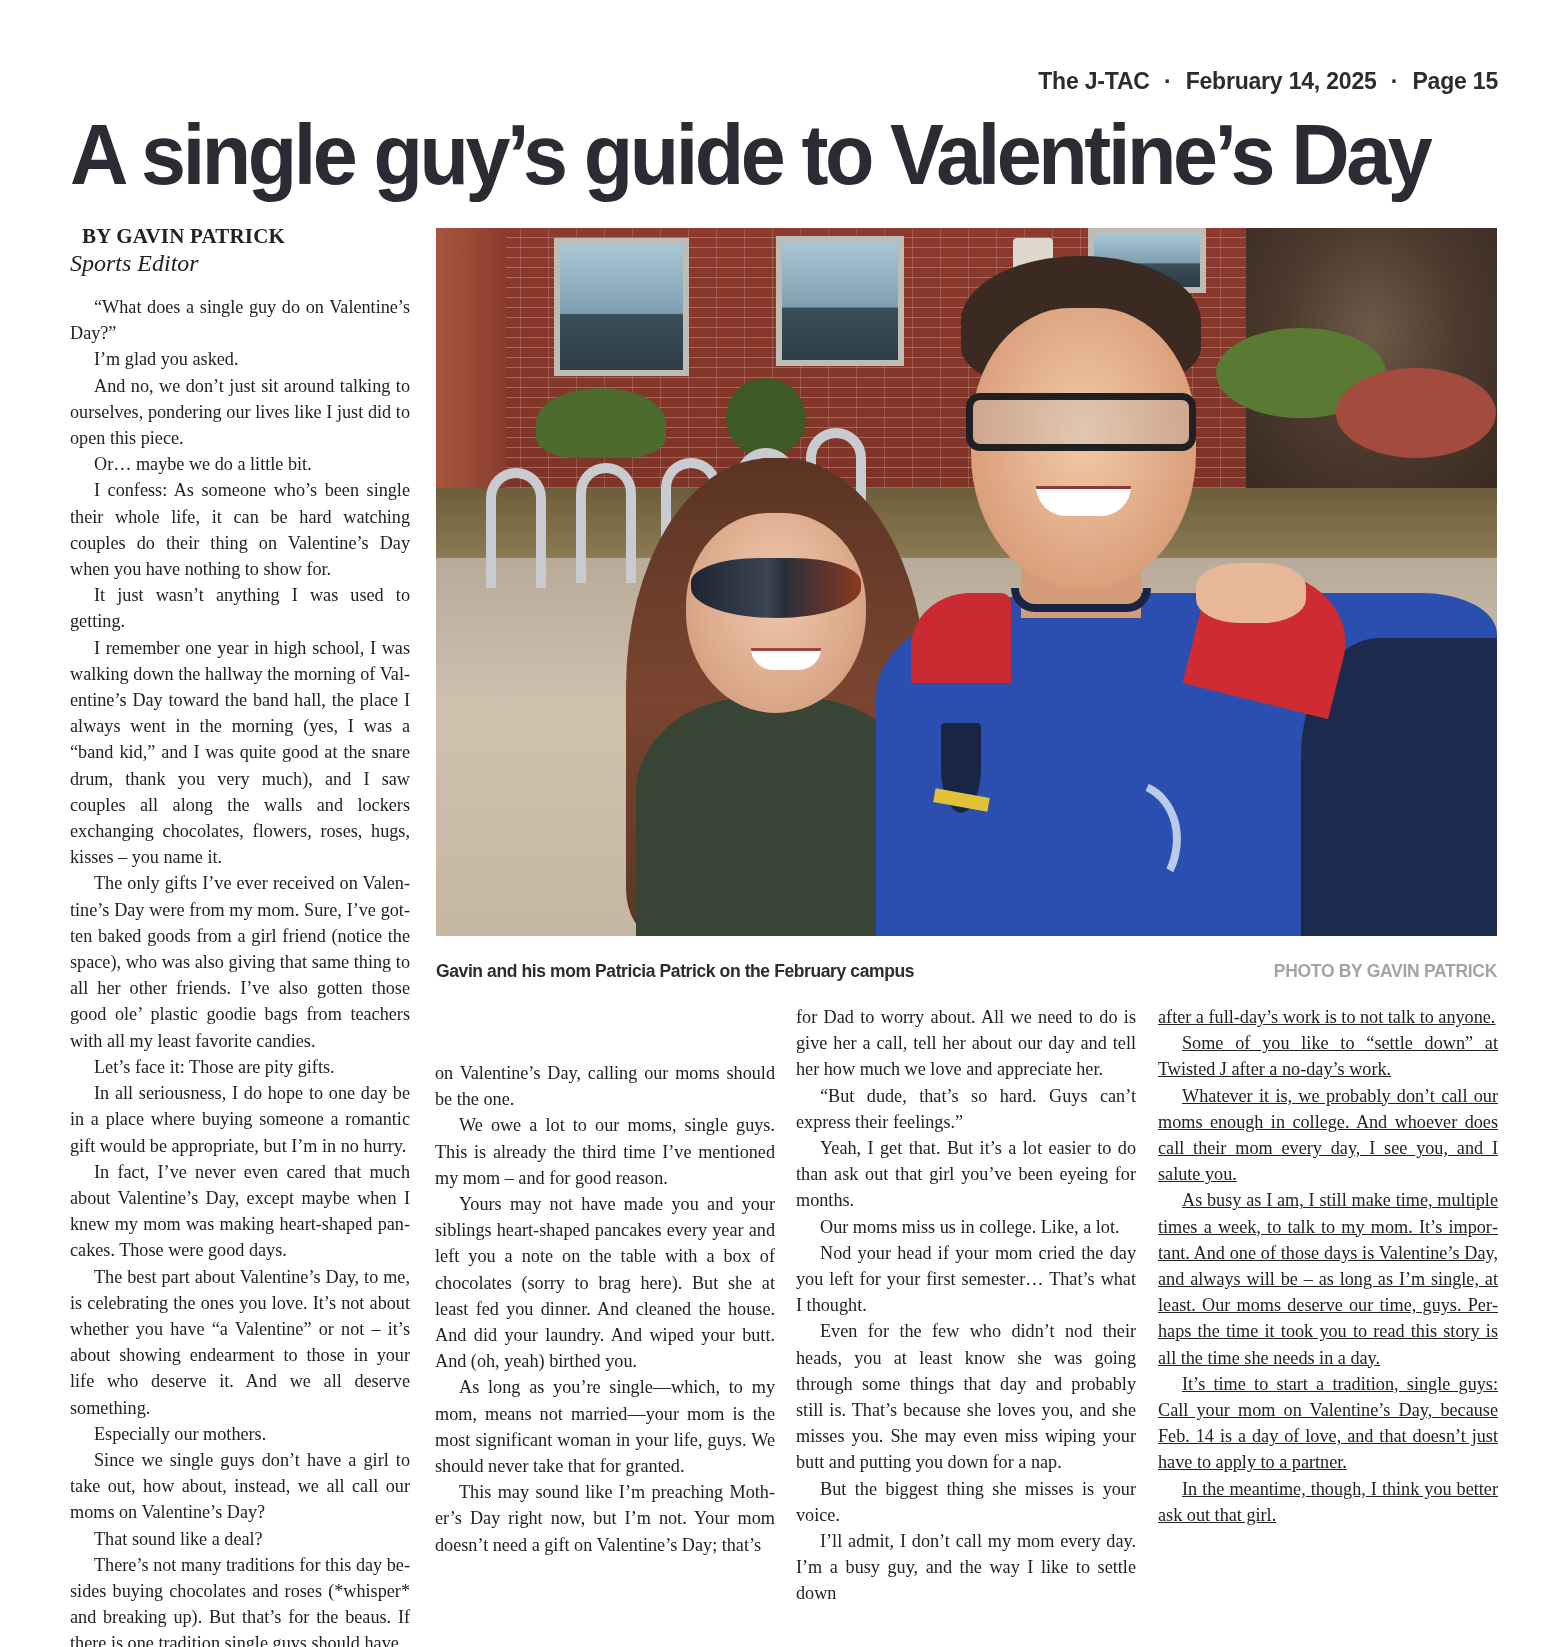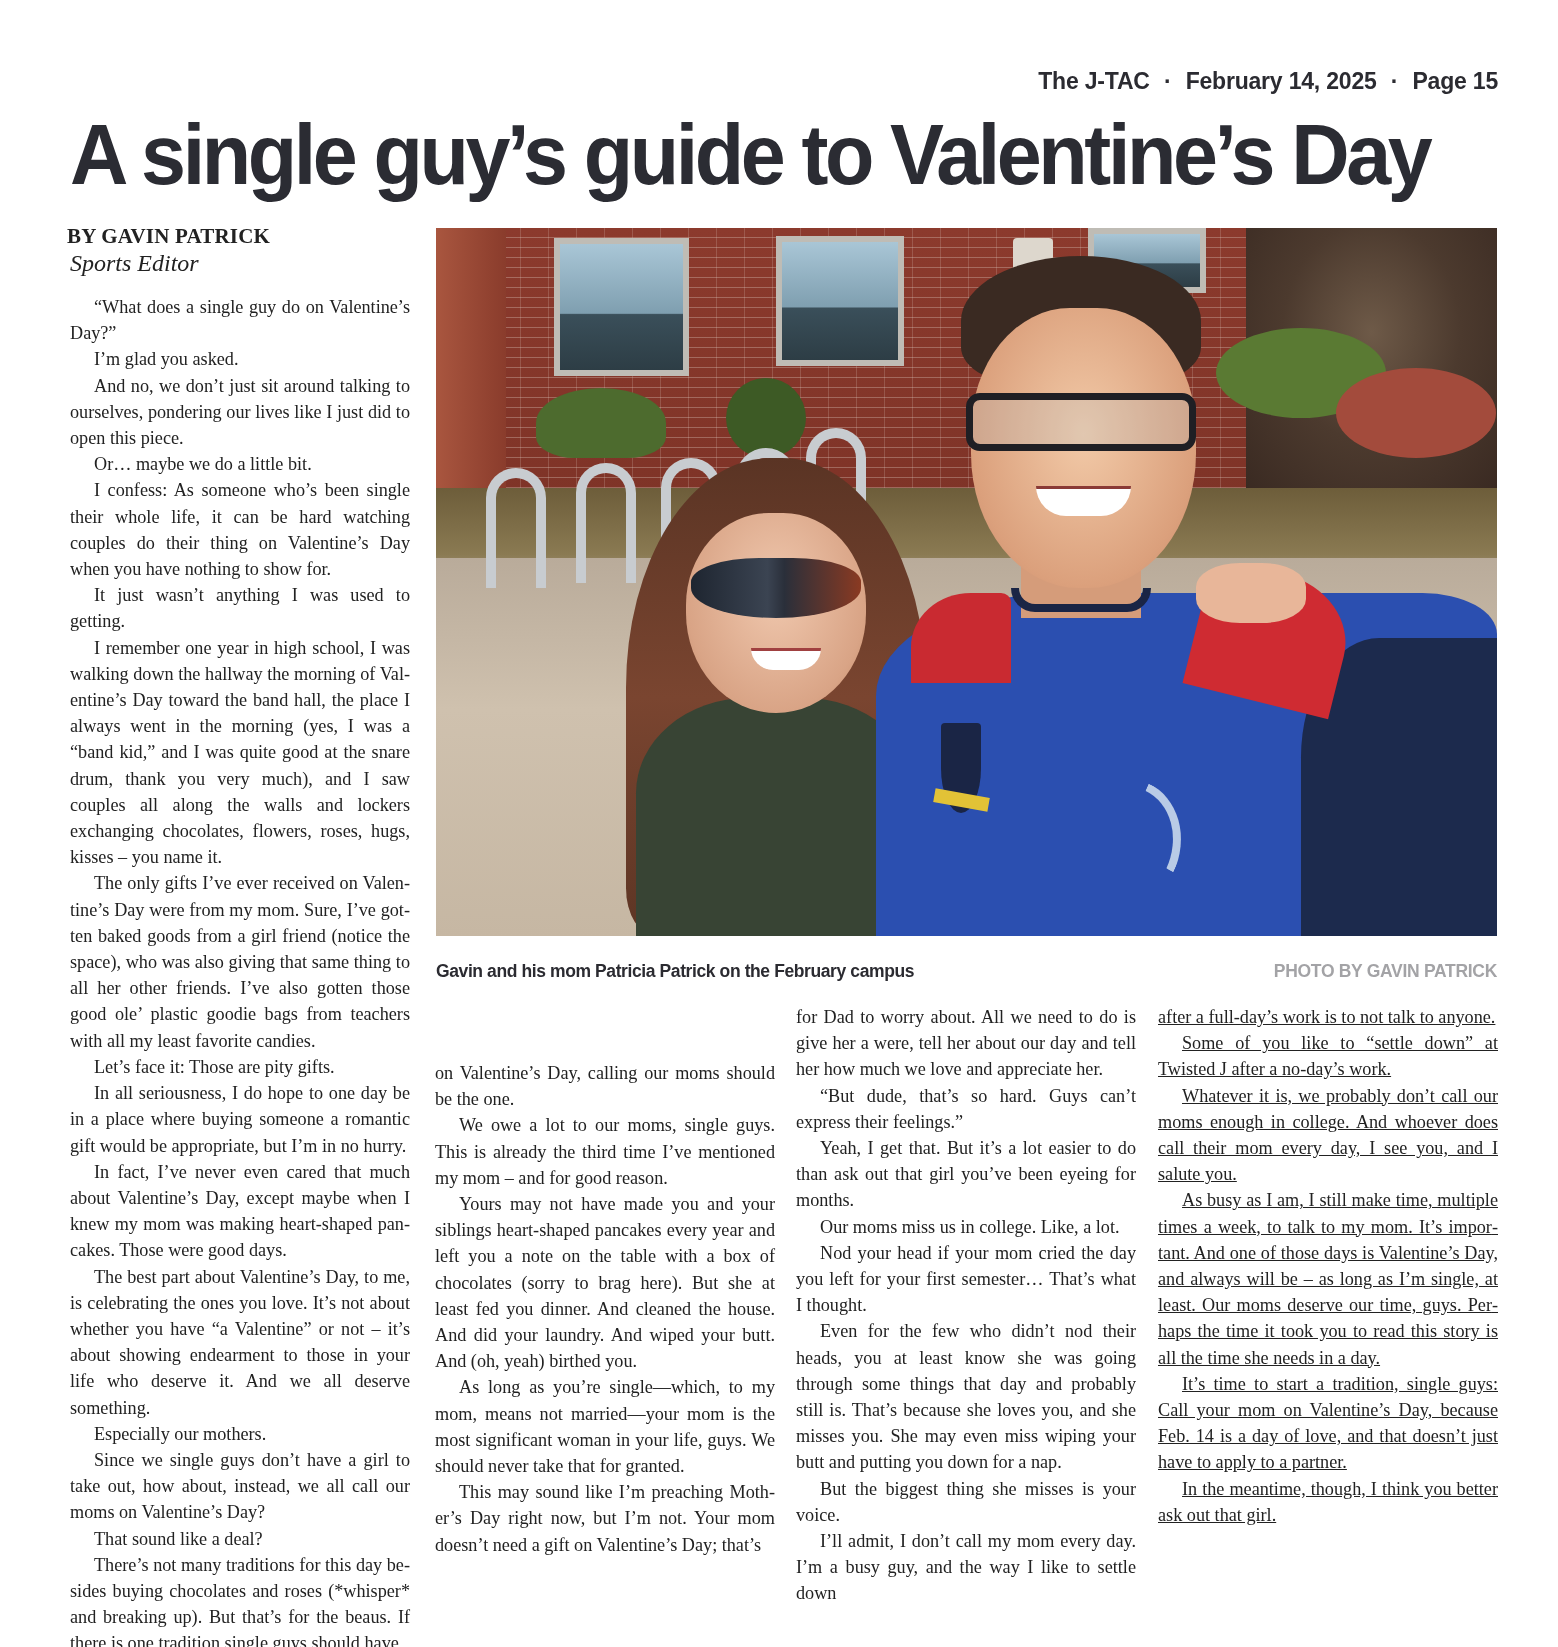--- a/index.html
+++ b/index.html
@@ -15,21 +15,21 @@
 
   .headline {
     position: absolute; left: 70px; top: 104px; width: 1430px;
     font-family: "Liberation Sans", sans-serif; font-weight: bold;
     font-size: 86px; line-height: 100px; color: #2b2c33;
     letter-spacing: -3.6px; white-space: nowrap;
     transform: scaleX(0.94); transform-origin: left center;
   }
 
   .byline {
-    position: absolute; left: 67px; top: 224px;
+    position: absolute; left: 82px; top: 224px;
     font-family: "Liberation Serif", serif; font-weight: bold;
     font-size: 21px; color: #222; letter-spacing: 0.2px;
   }
   .role {
     position: absolute; left: 70px; top: 250px;
     font-family: "Liberation Serif", serif; font-style: italic;
     font-size: 24px; color: #222;
   }
 
   .col {
@@ -200,21 +200,21 @@
 
 <div class="col col2">
   <p class="cont">on Valentine’s Day, calling our moms should be the one.</p>
   <p>We owe a lot to our moms, single guys. This is already the third time I’ve mentioned my mom – and for good reason.</p>
   <p>Yours may not have made you and your sib­lings heart-shaped pancakes every year and left you a note on the table with a box of chocolates (sorry to brag here). But she at least fed you dinner. And cleaned the house. And did your laundry. And wiped your butt. And (oh, yeah) birthed you.</p>
   <p>As long as you’re single—which, to my mom, means not married—your mom is the most significant woman in your life, guys. We should never take that for granted.</p>
   <p>This may sound like I’m preaching Moth­er’s Day right now, but I’m not. Your mom doesn’t need a gift on Valentine’s Day; that’s</p>
 </div>
 
 <div class="col col3">
-  <p class="cont">for Dad to worry about. All we need to do is give her a were, tell her about our day and tell her how much we love and appreciate her.</p>
+  <p class="cont">for Dad to worry about. All we need to do is give her a call, tell her about our day and tell her how much we love and appreciate her.</p>
   <p>“But dude, that’s so hard. Guys can’t express their feelings.”</p>
   <p>Yeah, I get that. But it’s a lot easier to do than ask out that girl you’ve been eyeing for months.</p>
   <p>Our moms miss us in college. Like, a lot.</p>
   <p>Nod your head if your mom cried the day you left for your first semester… That’s what I thought.</p>
   <p>Even for the few who didn’t nod their heads, you at least know she was going through some things that day and probably still is. That’s be­cause she loves you, and she misses you. She may even miss wiping your butt and putting you down for a nap.</p>
   <p>But the biggest thing she misses is your voice.</p>
   <p>I’ll admit, I don’t call my mom every day. I’m a busy guy, and the way I like to settle down</p>
 </div>
 
 <div class="col col4">

